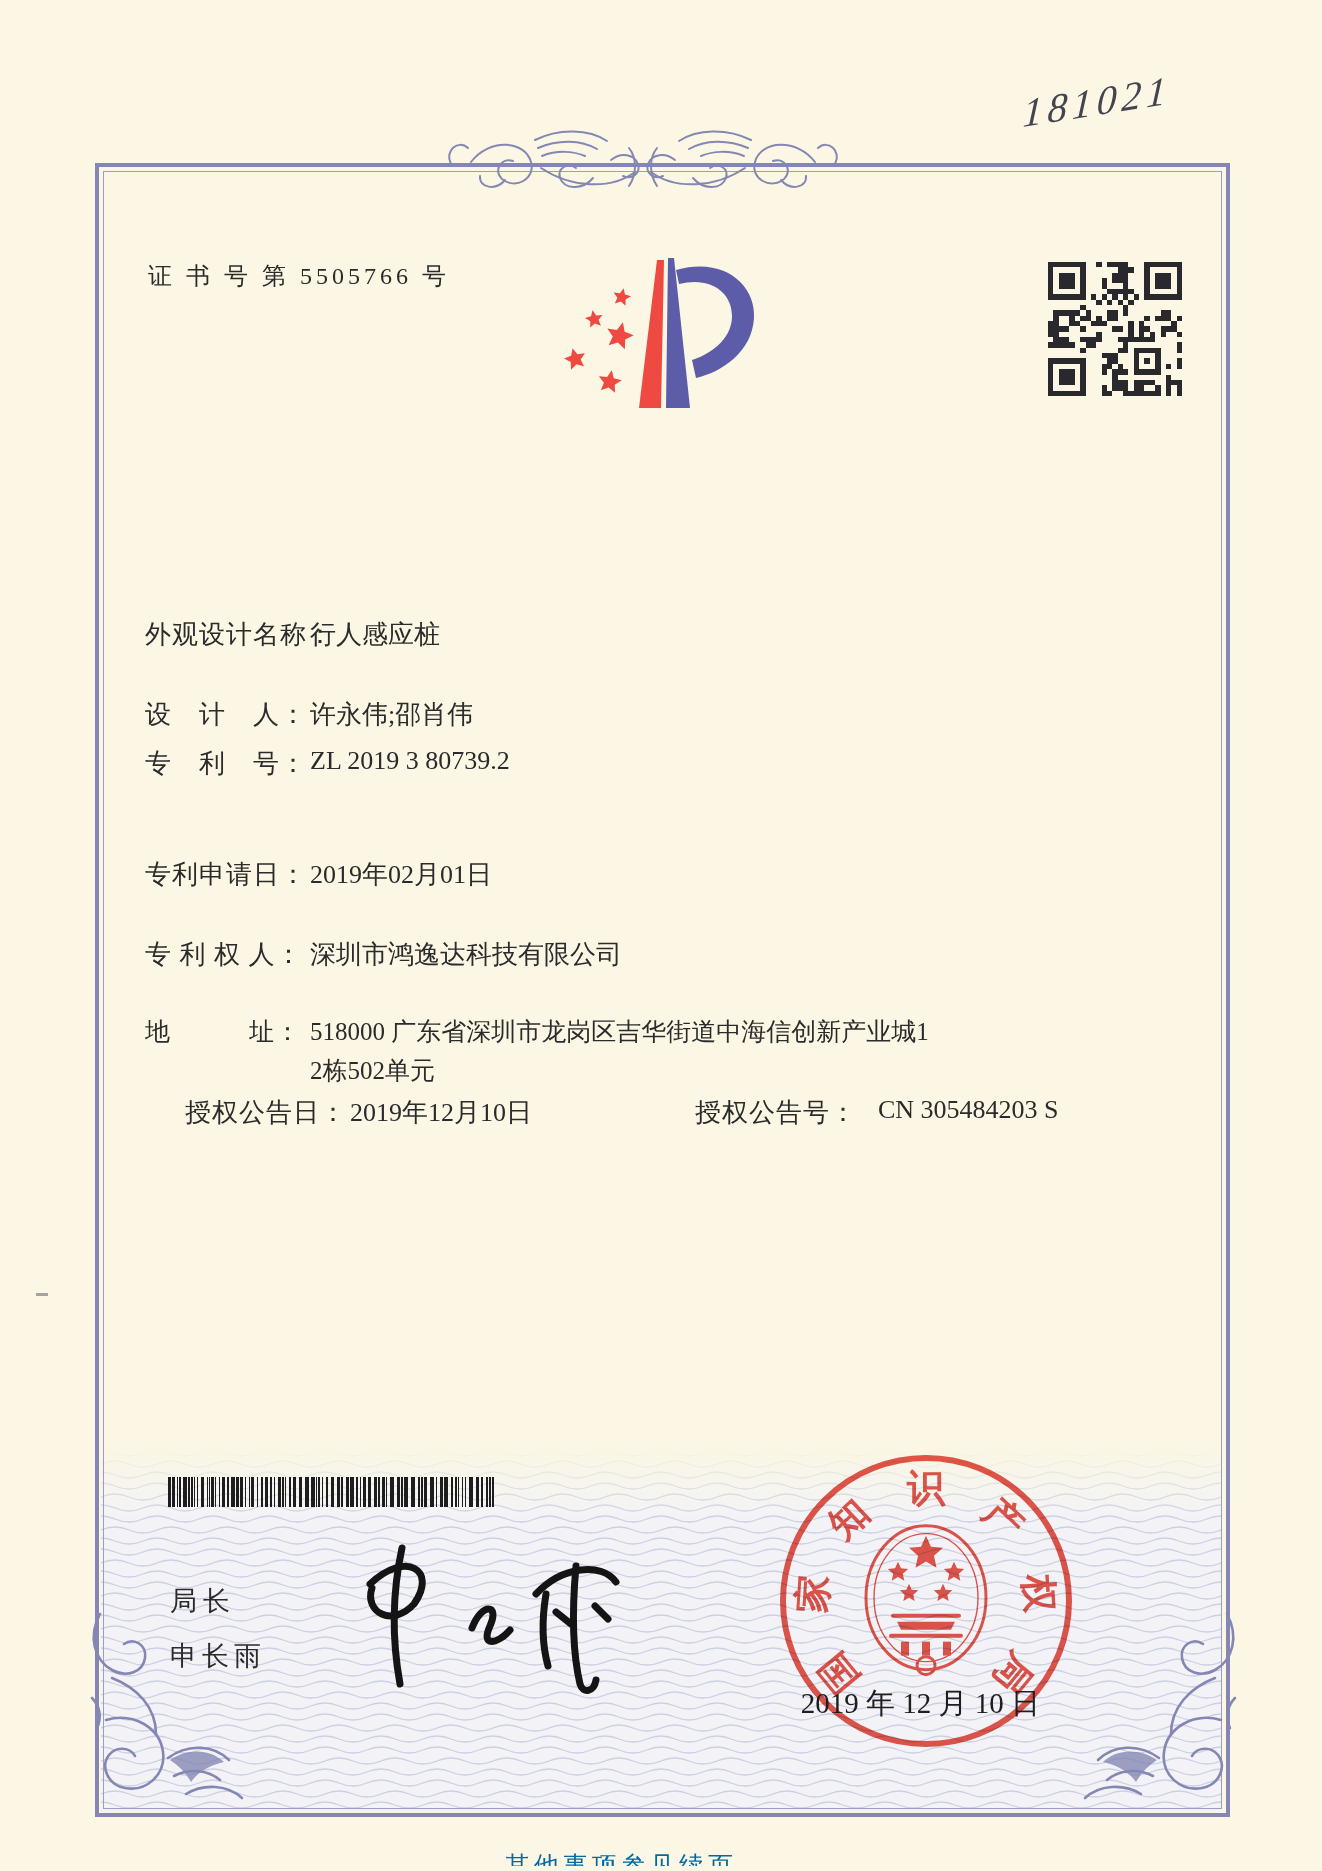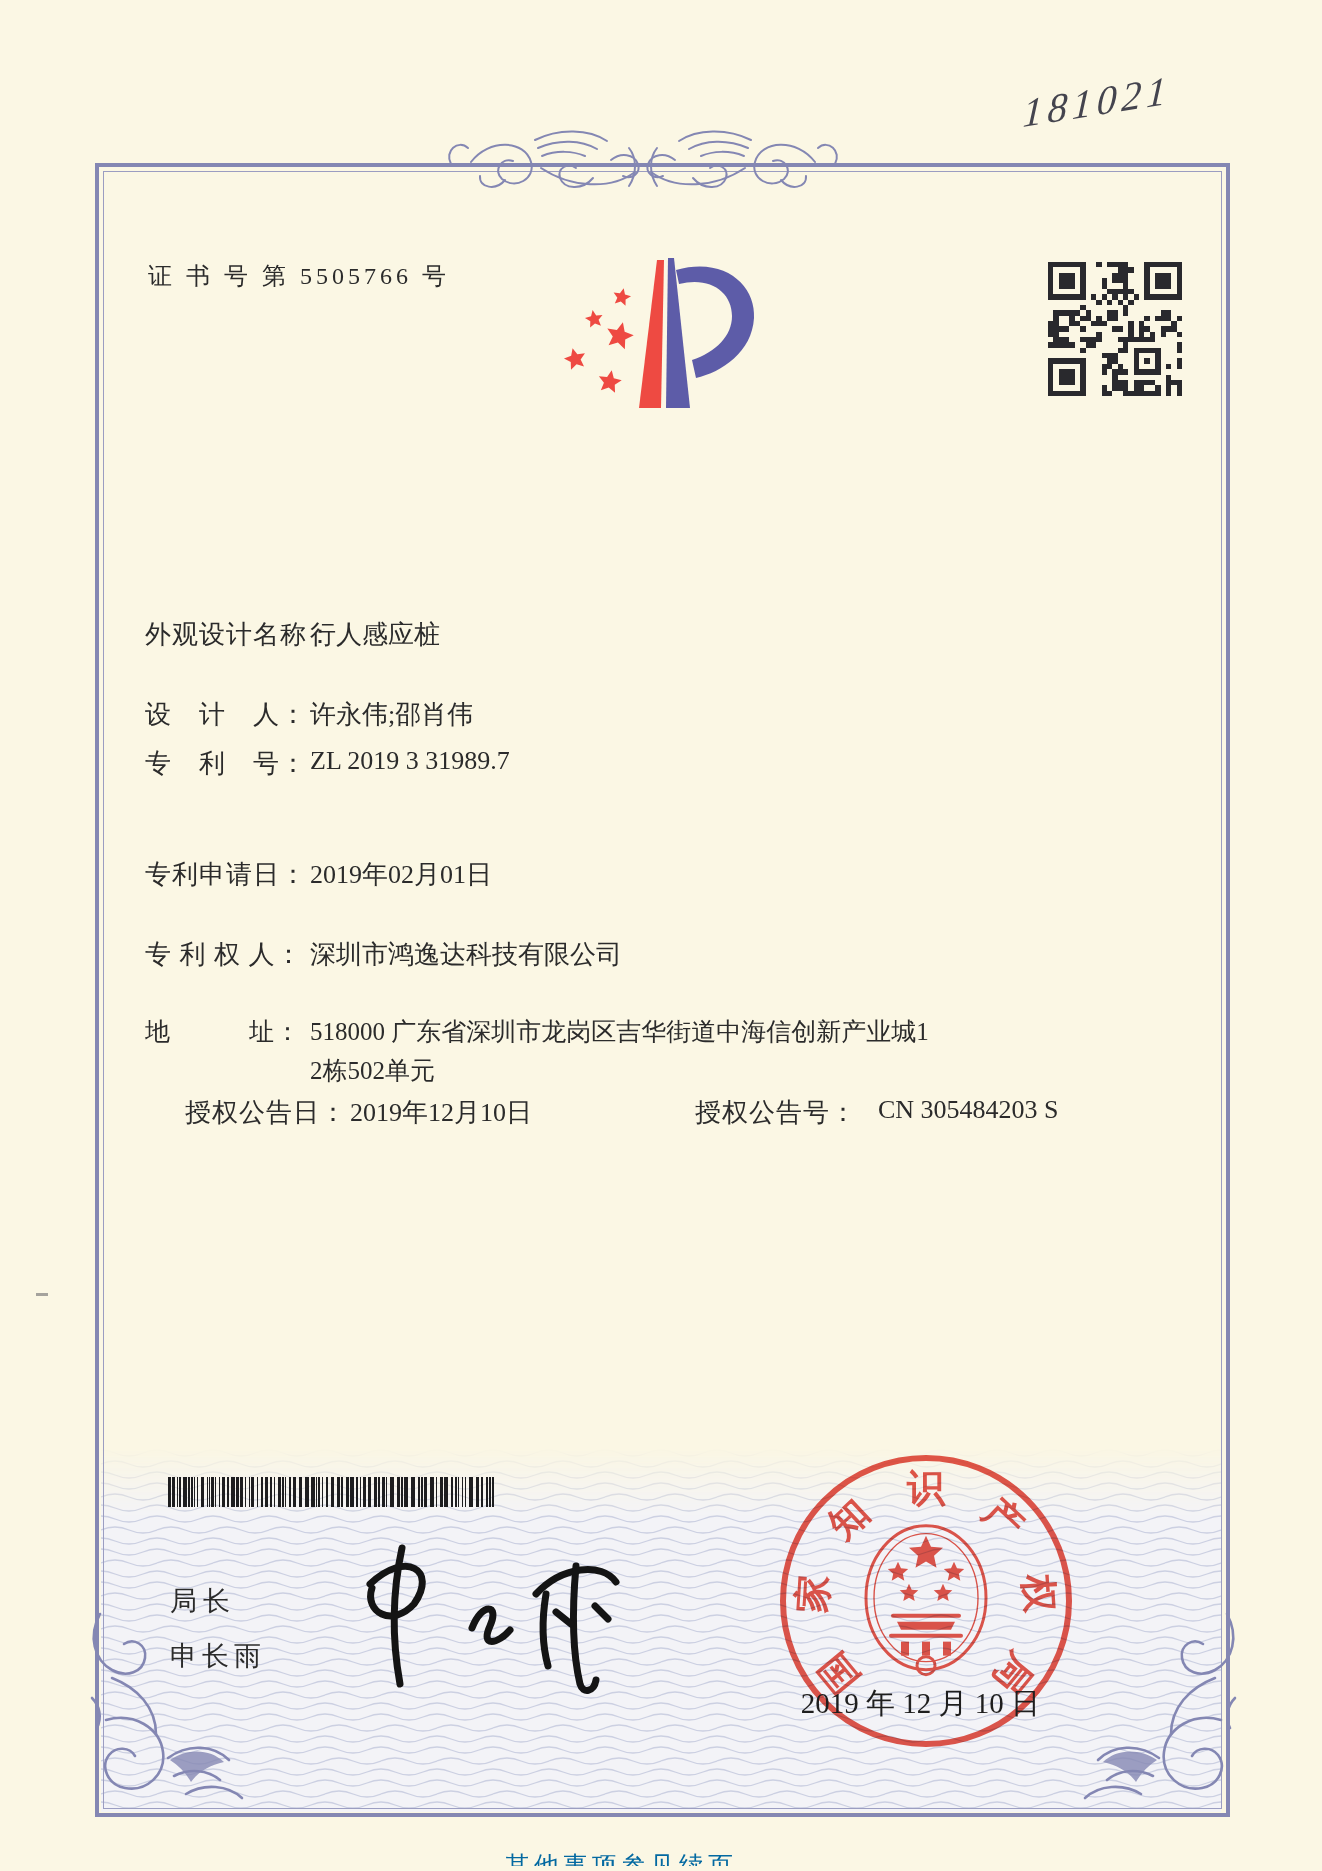--- a/index.html
+++ b/index.html
@@ -353,21 +353,21 @@
     </svg>
 
 
   <div class="flabel r1">外观设计名称：</div>
   <div class="fvalue r1">行人感应桩</div>
 
   <div class="flabel r2">设　计　人：</div>
   <div class="fvalue r2">许永伟;邵肖伟</div>
 
   <div class="flabel r3">专　利　号：</div>
-  <div class="fvalue r3">ZL 2019 3 31989.7</div>
+  <div class="fvalue r3">ZL 2019 3 80739.2</div>
 
   <div class="flabel r4">专利申请日：</div>
   <div class="fvalue r4">2019年02月01日</div>
 
   <div class="flabel r5">专 利 权 人：</div>
   <div class="fvalue r5">深圳市鸿逸达科技有限公司</div>
 
   <div class="flabel addr1">地　　　址：</div>
   <div class="fvalue addr1">518000 广东省深圳市龙岗区吉华街道中海信创新产业城1</div>
   <div class="fvalue addr2">2栋502单元</div>

